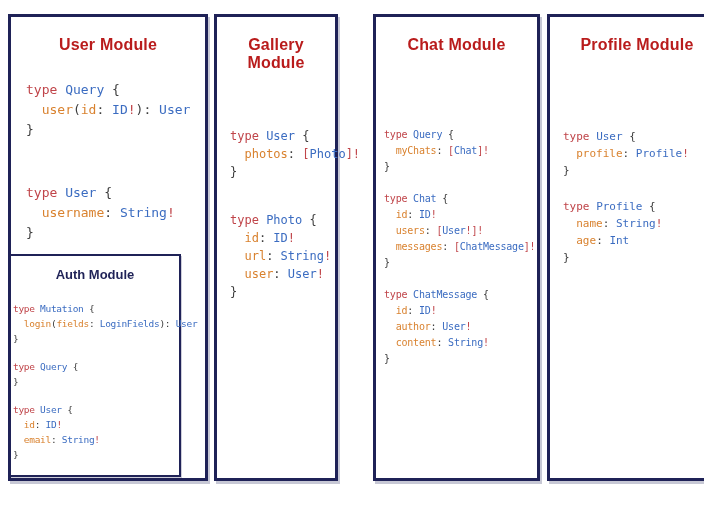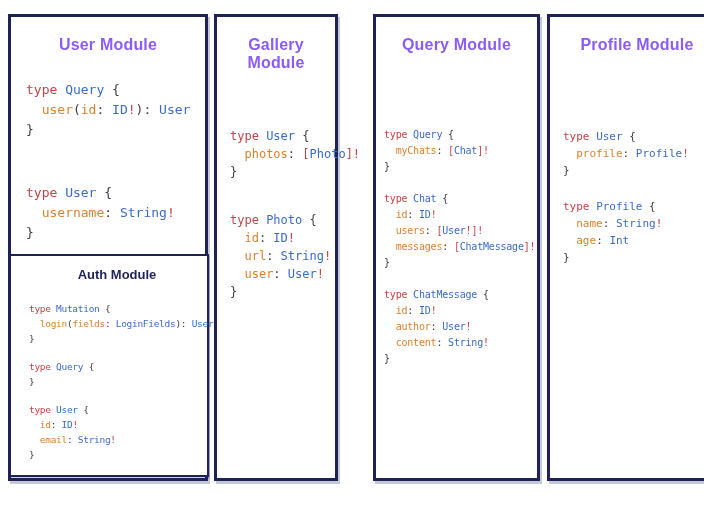--- a/index.html
+++ b/index.html
@@ -12,44 +12,43 @@
     border:3px solid #1f2257;box-sizing:border-box;
     box-shadow:2px 3px 0 rgba(31,34,87,0.25);
   }
   .p-user{left:8px;width:200px;}
   .p-gallery{left:214px;width:124px;}
   .p-chat{left:373px;width:167px;}
   .p-profile{left:547px;width:180px;}
 
   .panel-title{
     margin:19px 2px 0;text-align:center;
-    font-size:16px;font-weight:bold;color:#8b5cf6;letter-spacing:0.2px;
+    font-size:16px;font-weight:bold;color:#b91c1c;letter-spacing:0.2px;
   }
   .code-area{position:absolute;}
   .p-user  > .code-area{left:15px;top:63px;}
   .p-gallery > .code-area{left:13px;top:110px;}
   .p-chat  > .code-area{left:8px;top:110px;}
   .p-profile > .code-area{left:13px;top:111px;}
 
   .code-block{margin:0;font-family:"DejaVu Sans Mono",monospace;}
   .code-line{white-space:pre;}
   .p-user  .code-block{font-size:13px;line-height:20px;}
   .p-user  .code-block + .code-block{margin-top:43px;}
   .p-gallery .code-block{font-size:12px;line-height:18px;}
   .p-gallery .code-block + .code-block{margin-top:30px;}
   .p-chat  .code-block{font-size:10px;line-height:16px;letter-spacing:-0.2px;}
   .p-chat  .code-block + .code-block{margin-top:16px;}
   .p-profile .code-block{font-size:11px;line-height:17px;}
   .p-profile .code-block + .code-block{margin-top:19px;}
 
   .nested-box{
-    position:absolute;left:-2px;top:237px;width:200px;height:223px;
+    position:absolute;left:-2px;top:237px;width:172px;height:223px;
     background:#ffffff;border:2px solid #1f2257;box-sizing:border-box;
     box-shadow:1px 2px 0 rgba(31,34,87,0.22);
-    padding-left:16px;
   }
   .nested-title{
     margin:11px 2px 0;text-align:center;
     font-size:13px;font-weight:bold;color:#1f2257;
   }
   .nested-box .code-area{position:static;margin:19px 0 0 2px;}
   .nested-box .code-block{font-size:9.5px;line-height:15px;letter-spacing:-0.3px;}
   .nested-box .code-block + .code-block{margin-top:13px;}
 
   .tok-kw{color:#c0454a;}   
@@ -81,21 +80,21 @@
 
   <section class="panel p-gallery">
     <h2 class="panel-title">Gallery Module</h2>
     <div class="code-area">
       <pre class="code-block"><div class="code-line"><span class="tok-kw">type </span><span class="tok-ty">User </span><span class="tok-pu">{</span></div><div class="code-line"><span class="tok-pu">  </span><span class="tok-fi">photos</span><span class="tok-pu">: </span><span class="tok-bg">[</span><span class="tok-ty">Photo</span><span class="tok-bg">]</span><span class="tok-bg">!</span></div><div class="code-line"><span class="tok-pu">}</span></div></pre>
       <pre class="code-block"><div class="code-line"><span class="tok-kw">type </span><span class="tok-ty">Photo </span><span class="tok-pu">{</span></div><div class="code-line"><span class="tok-pu">  </span><span class="tok-fi">id</span><span class="tok-pu">: </span><span class="tok-ty">ID</span><span class="tok-bg">!</span></div><div class="code-line"><span class="tok-pu">  </span><span class="tok-fi">url</span><span class="tok-pu">: </span><span class="tok-ty">String</span><span class="tok-bg">!</span></div><div class="code-line"><span class="tok-pu">  </span><span class="tok-fi">user</span><span class="tok-pu">: </span><span class="tok-ty">User</span><span class="tok-bg">!</span></div><div class="code-line"><span class="tok-pu">}</span></div></pre>
     </div>
   </section>
 
   <section class="panel p-chat">
-    <h2 class="panel-title">Query Module</h2>
+    <h2 class="panel-title">Chat Module</h2>
     <div class="code-area">
       <pre class="code-block"><div class="code-line"><span class="tok-kw">type </span><span class="tok-ty">Query </span><span class="tok-pu">{</span></div><div class="code-line"><span class="tok-pu">  </span><span class="tok-fi">myChats</span><span class="tok-pu">: </span><span class="tok-bg">[</span><span class="tok-ty">Chat</span><span class="tok-bg">]</span><span class="tok-bg">!</span></div><div class="code-line"><span class="tok-pu">}</span></div></pre>
       <pre class="code-block"><div class="code-line"><span class="tok-kw">type </span><span class="tok-ty">Chat </span><span class="tok-pu">{</span></div><div class="code-line"><span class="tok-pu">  </span><span class="tok-fi">id</span><span class="tok-pu">: </span><span class="tok-ty">ID</span><span class="tok-bg">!</span></div><div class="code-line"><span class="tok-pu">  </span><span class="tok-fi">users</span><span class="tok-pu">: </span><span class="tok-bg">[</span><span class="tok-ty">User</span><span class="tok-bg">!</span><span class="tok-bg">]</span><span class="tok-bg">!</span></div><div class="code-line"><span class="tok-pu">  </span><span class="tok-fi">messages</span><span class="tok-pu">: </span><span class="tok-bg">[</span><span class="tok-ty">ChatMessage</span><span class="tok-bg">]</span><span class="tok-bg">!</span></div><div class="code-line"><span class="tok-pu">}</span></div></pre>
       <pre class="code-block"><div class="code-line"><span class="tok-kw">type </span><span class="tok-ty">ChatMessage </span><span class="tok-pu">{</span></div><div class="code-line"><span class="tok-pu">  </span><span class="tok-fi">id</span><span class="tok-pu">: </span><span class="tok-ty">ID</span><span class="tok-bg">!</span></div><div class="code-line"><span class="tok-pu">  </span><span class="tok-fi">author</span><span class="tok-pu">: </span><span class="tok-ty">User</span><span class="tok-bg">!</span></div><div class="code-line"><span class="tok-pu">  </span><span class="tok-fi">content</span><span class="tok-pu">: </span><span class="tok-ty">String</span><span class="tok-bg">!</span></div><div class="code-line"><span class="tok-pu">}</span></div></pre>
     </div>
   </section>
 
   <section class="panel p-profile">
     <h2 class="panel-title">Profile Module</h2>
     <div class="code-area">

